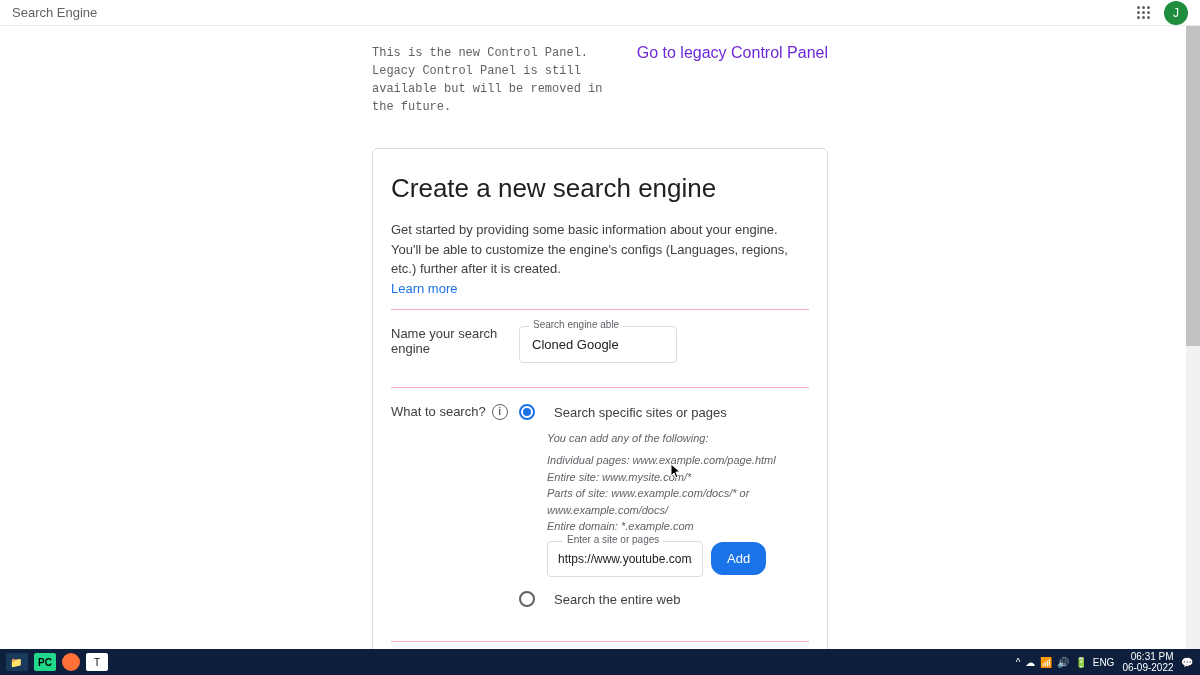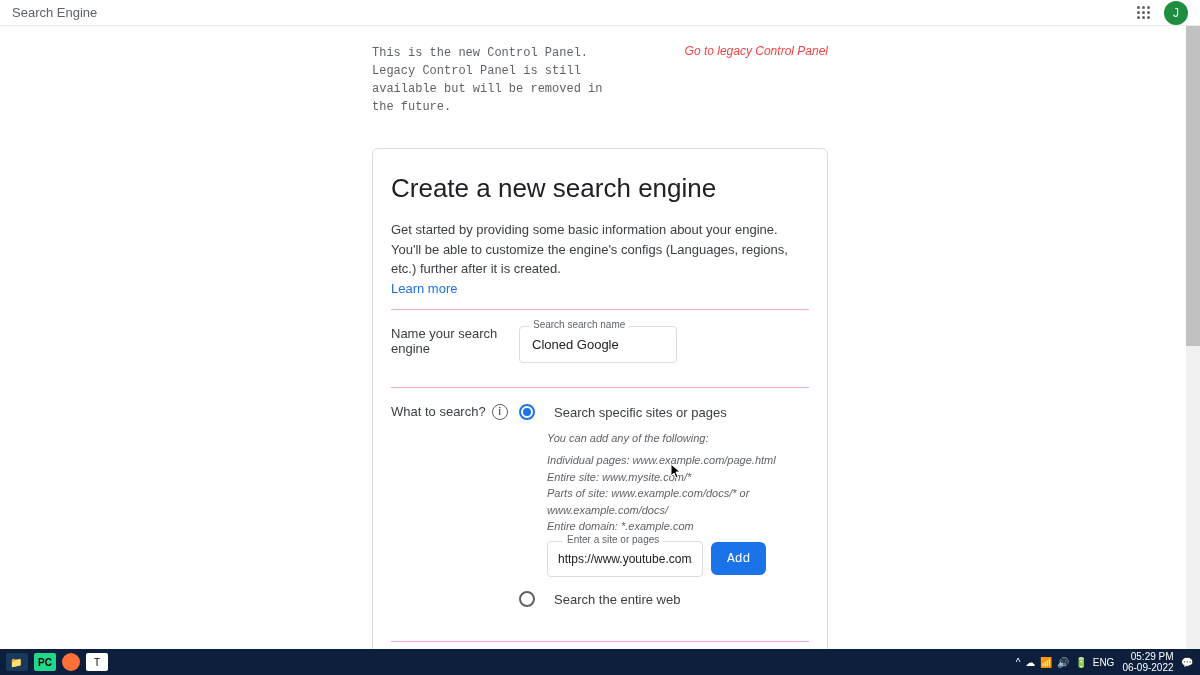--- a/index.html
+++ b/index.html
@@ -8,21 +8,21 @@
     .header { display: flex; align-items: center; justify-content: space-between; padding: 4px 12px; height: 26px; border-bottom: 1px solid #e8eaed; }
     .header-title { font-size: 13px; color: #5f6368; }
     .header-right { display: flex; align-items: center; gap: 14px; }
     .apps-icon { display: grid; grid-template-columns: repeat(3, 3px); grid-template-rows: repeat(3, 3px); gap: 2px; cursor: pointer; }
     .apps-icon span { width: 3px; height: 3px; background: #5f6368; border-radius: 50%; }
     .avatar { width: 24px; height: 24px; border-radius: 50%; background: #1e8e3e; color: #fff; display: flex; align-items: center; justify-content: center; font-size: 12px; font-weight: 500; cursor: pointer; }
     
     .content-wrap { display: flex; justify-content: center; padding-top: 18px; }
     .notice-bar { width: 456px; display: flex; justify-content: space-between; align-items: flex-start; padding: 0 0 16px 0; margin: 0 auto; }
     .notice-text { font-size: 12px; color: #5f6368; line-height: 1.5; max-width: 250px; font-family: Liberation Mono, monospace; }
-    .notice-link { font-size: 12px; color: #ef4444; text-decoration: none; cursor: pointer; white-space: nowrap; font-style: italic; }
+    .notice-link { font-size: 16px; color: #6d28d9; text-decoration: none; cursor: pointer; white-space: nowrap; }
     
     .card { width: 456px; border: 1px solid #dadce0; border-radius: 6px; padding: 24px 18px; background: #fff; margin-top: 16px; }
     .card-title { font-size: 26px; font-weight: 400; color: #202124; margin-bottom: 16px; }
     .card-desc { font-size: 13px; color: #3c4043; line-height: 1.5; }
     .learn-more { font-size: 13px; color: #1a73e8; text-decoration: none; cursor: pointer; display: inline-block; margin-top: 2px; }
     
     .section { border-top: 1px solid #f9a8d4; padding: 16px 0 10px 0; margin-top: 14px; display: flex; align-items: flex-start; }
     .section:first-of-type { margin-top: 12px; }
     .section-label { width: 128px; flex-shrink: 0; font-size: 13px; font-weight: 500; color: #3c4043; padding-right: 8px; display: flex; align-items: center; gap: 6px; }
     .info-icon { width: 16px; height: 16px; border: 1.5px solid #5f6368; border-radius: 50%; display: inline-flex; align-items: center; justify-content: center; font-size: 10px; font-weight: bold; color: #5f6368; cursor: pointer; flex-shrink: 0; }
@@ -38,21 +38,21 @@
     .radio.selected::after { content: ''; width: 8px; height: 8px; background: #1a73e8; border-radius: 50%; }
     .radio-label { font-size: 13px; color: #3c4043; }
     
     .hint-block { margin-left: 28px; margin-bottom: 6px; font-style: italic; }
     .hint-text { font-size: 11px; color: #5f6368; line-height: 1.5; margin-bottom: 6px; }
     .hint-examples { font-size: 11px; color: #5f6368; line-height: 1.5; }
     
     .site-input-row { display: flex; align-items: center; gap: 8px; margin-left: 28px; margin-top: 6px; margin-bottom: 14px; position: relative; }
     .site-field { border: 1px solid #dadce0; border-radius: 4px; padding: 10px 10px; font-size: 12px; color: #202124; outline: none; width: 156px; }
     .site-field-label { position: absolute; top: -7px; left: 16px; background: #fff; padding: 0 4px; font-size: 10px; color: #5f6368; }
-    .add-btn { background: #1a73e8; color: #fff; border: none; padding: 9px 16px; font-size: 13px; border-radius: 6px; cursor: pointer; font-weight: 500; font-family: Liberation Mono, monospace; }
+    .add-btn { background: #1a73e8; color: #fff; border: none; padding: 9px 16px; font-size: 13px; border-radius: 12px; cursor: pointer; font-weight: 500; }
     
     .toggle-row { display: flex; align-items: center; gap: 14px; margin-bottom: 12px; }
     .toggle { width: 30px; height: 14px; background: #bdc1c6; border-radius: 8px; position: relative; cursor: pointer; }
     .toggle-thumb { width: 16px; height: 16px; background: #9aa0a6; border-radius: 50%; position: absolute; top: -1px; left: -1px; display: flex; align-items: center; justify-content: center; }
     .toggle-thumb::after { content: ''; width: 8px; height: 2px; background: #fff; }
     .toggle-label { font-size: 13px; color: #3c4043; font-weight: 500; }
     
     .cursor { position: absolute; left: 670px; top: 463px; pointer-events: none; z-index: 100; }
     
     .taskbar { position: absolute; bottom: 0; left: 0; right: 0; height: 26px; background: #0d1f3c; display: flex; align-items: center; justify-content: space-between; padding: 0 6px; }
@@ -101,21 +101,21 @@
 
     <div class="card">
       <h1 class="card-title">Create a new search engine</h1>
       <p class="card-desc">Get started by providing some basic information about your engine. You'll be able to customize the engine's configs (Languages, regions, etc.) further after it is created.</p>
       <a class="learn-more">Learn more</a>
       
       <div class="section">
         <div class="section-label">Name your search engine</div>
         <div class="section-body">
           <div class="text-field-wrap">
-            <span class="text-field-label">Search search name</span>
+            <span class="text-field-label">Search engine able</span>
             <input class="text-field" value="Cloned Google" style="">
           </div>
         </div>
       </div>
       
       <div class="section">
         <div class="section-label">
           <span>What to search?</span>
           <span class="info-icon">i</span>
         </div>
@@ -179,18 +179,18 @@
   <div class="taskbar-right">
     <div class="tb-sys">
       <span>^</span>
       <span>☁</span>
       <span>📶</span>
       <span>🔊</span>
       <span>🔋</span>
       <span>ENG</span>
     </div>
     <div class="tb-time">
-      <div>05:29 PM</div>
+      <div>06:31 PM</div>
       <div>06-09-2022</div>
     </div>
     <span>💬</span>
   </div>
 </div>
 
 </body></html>

